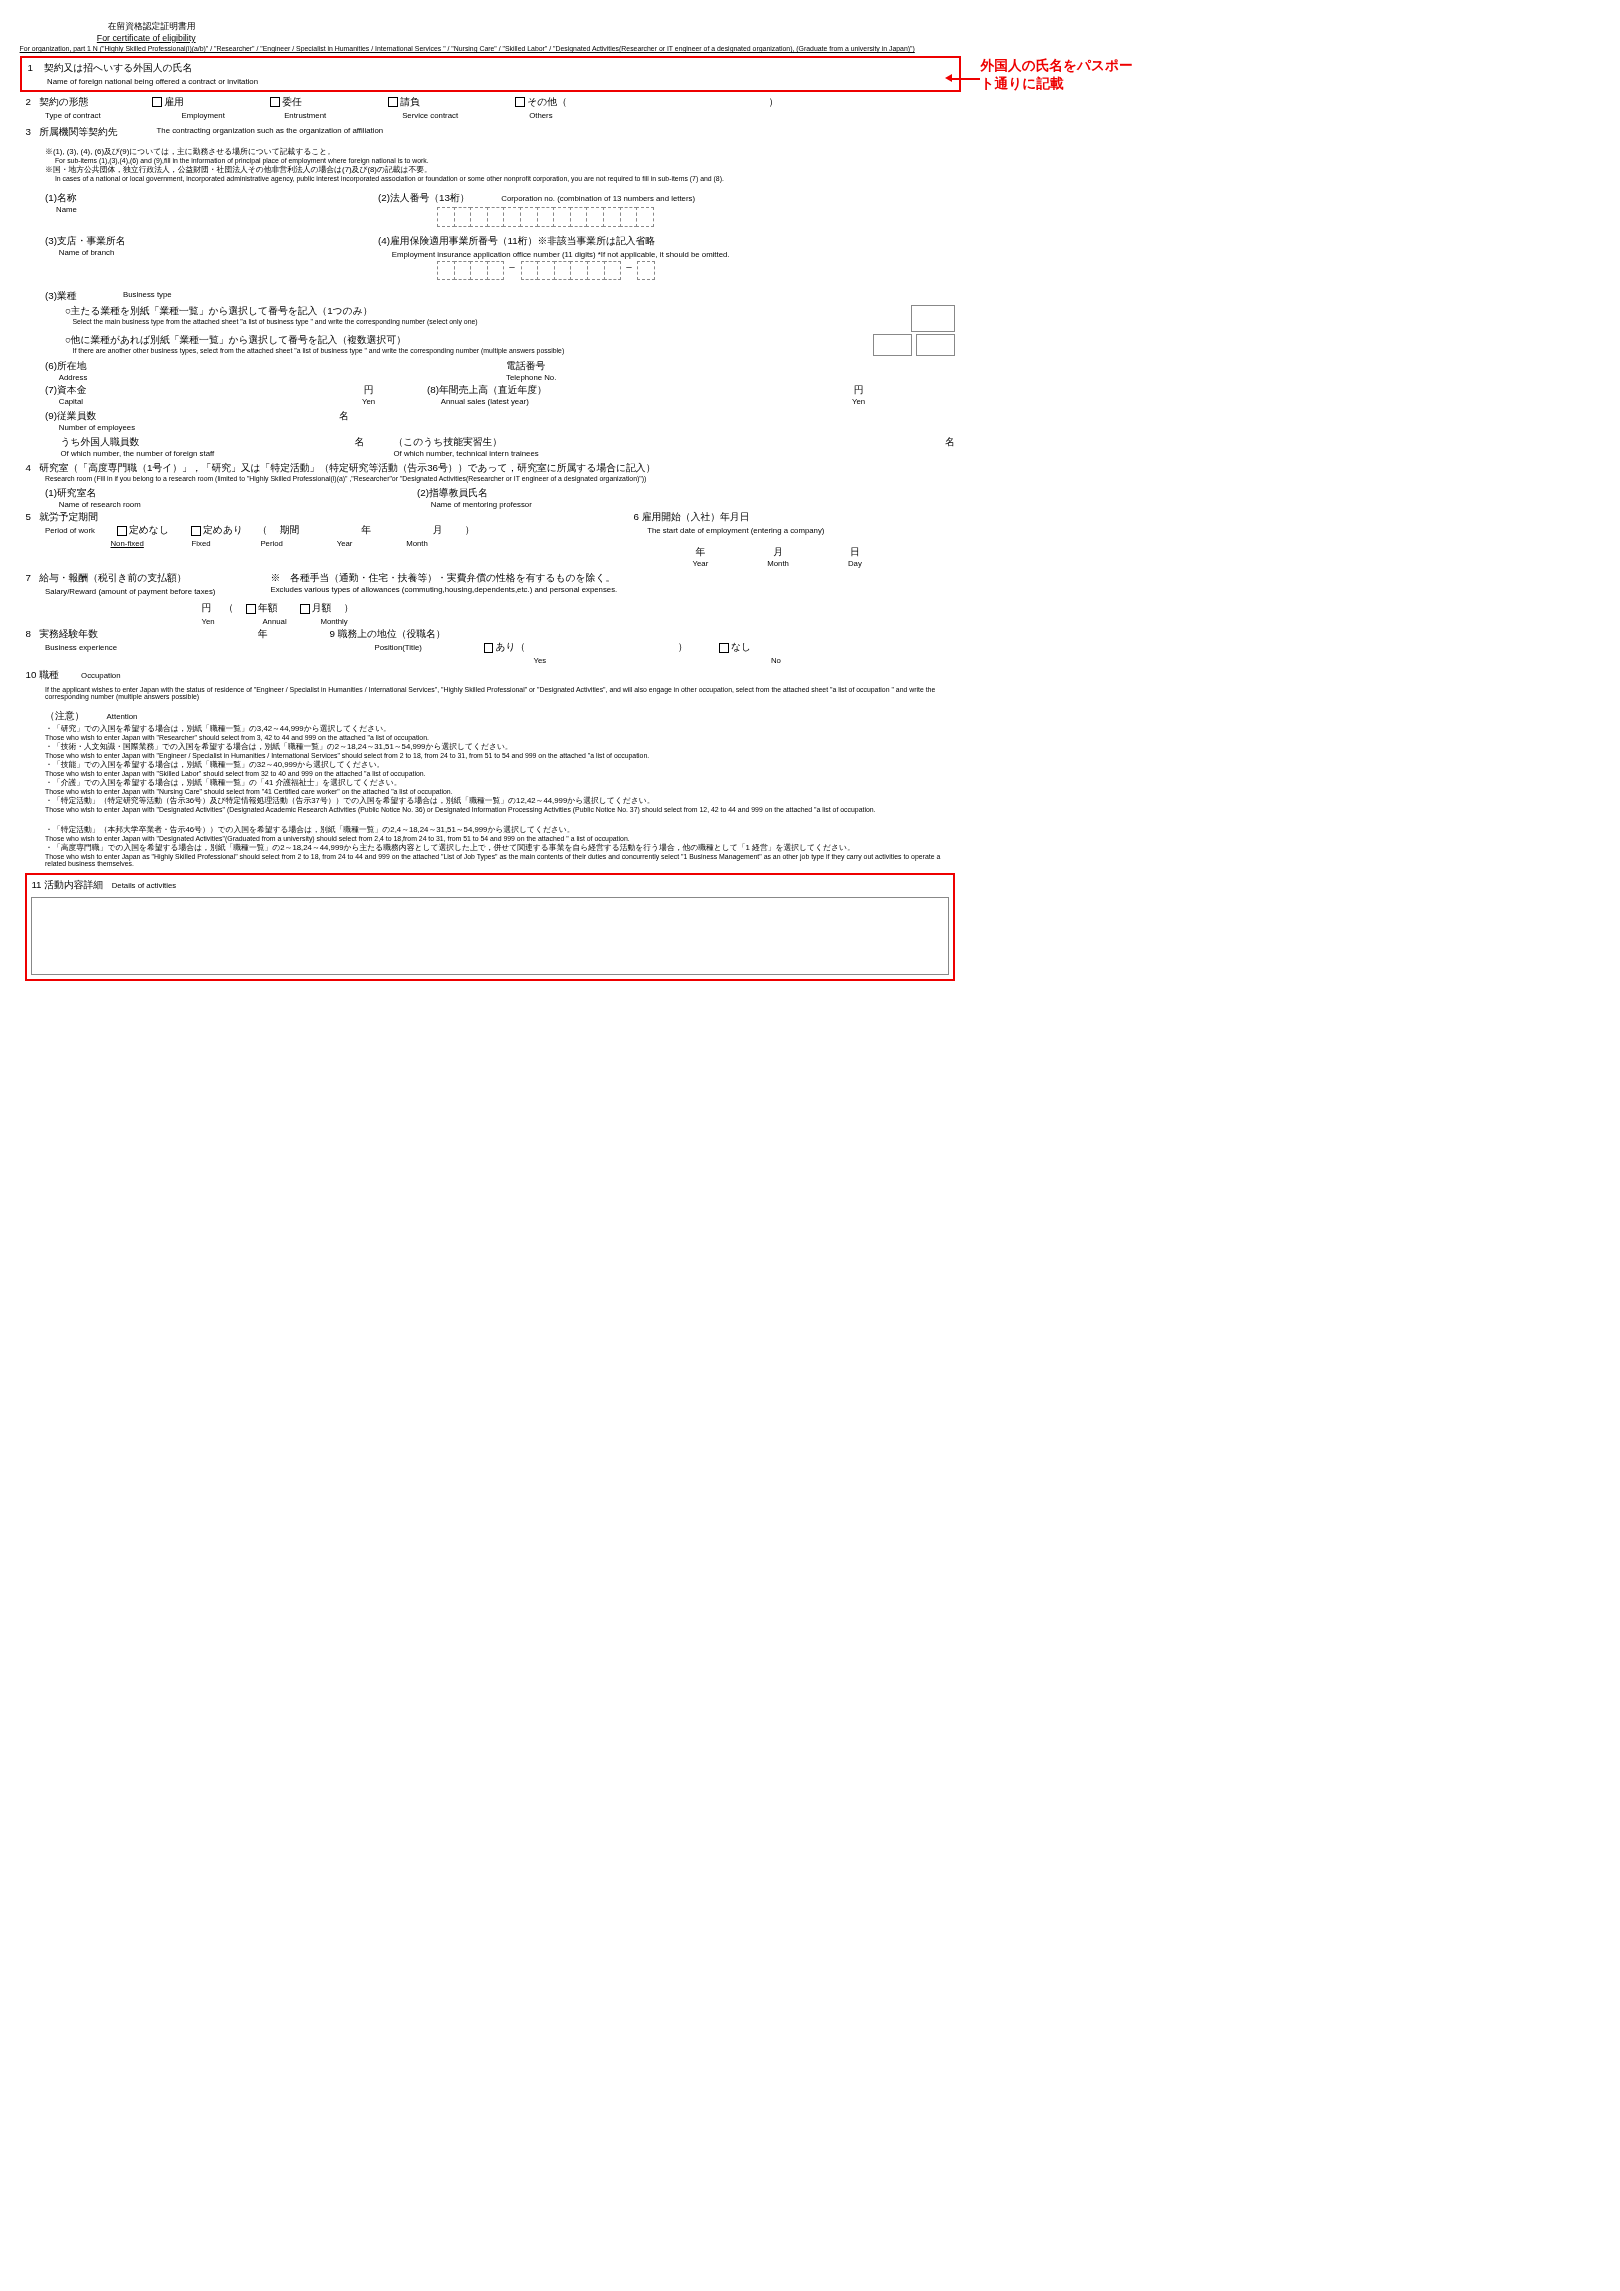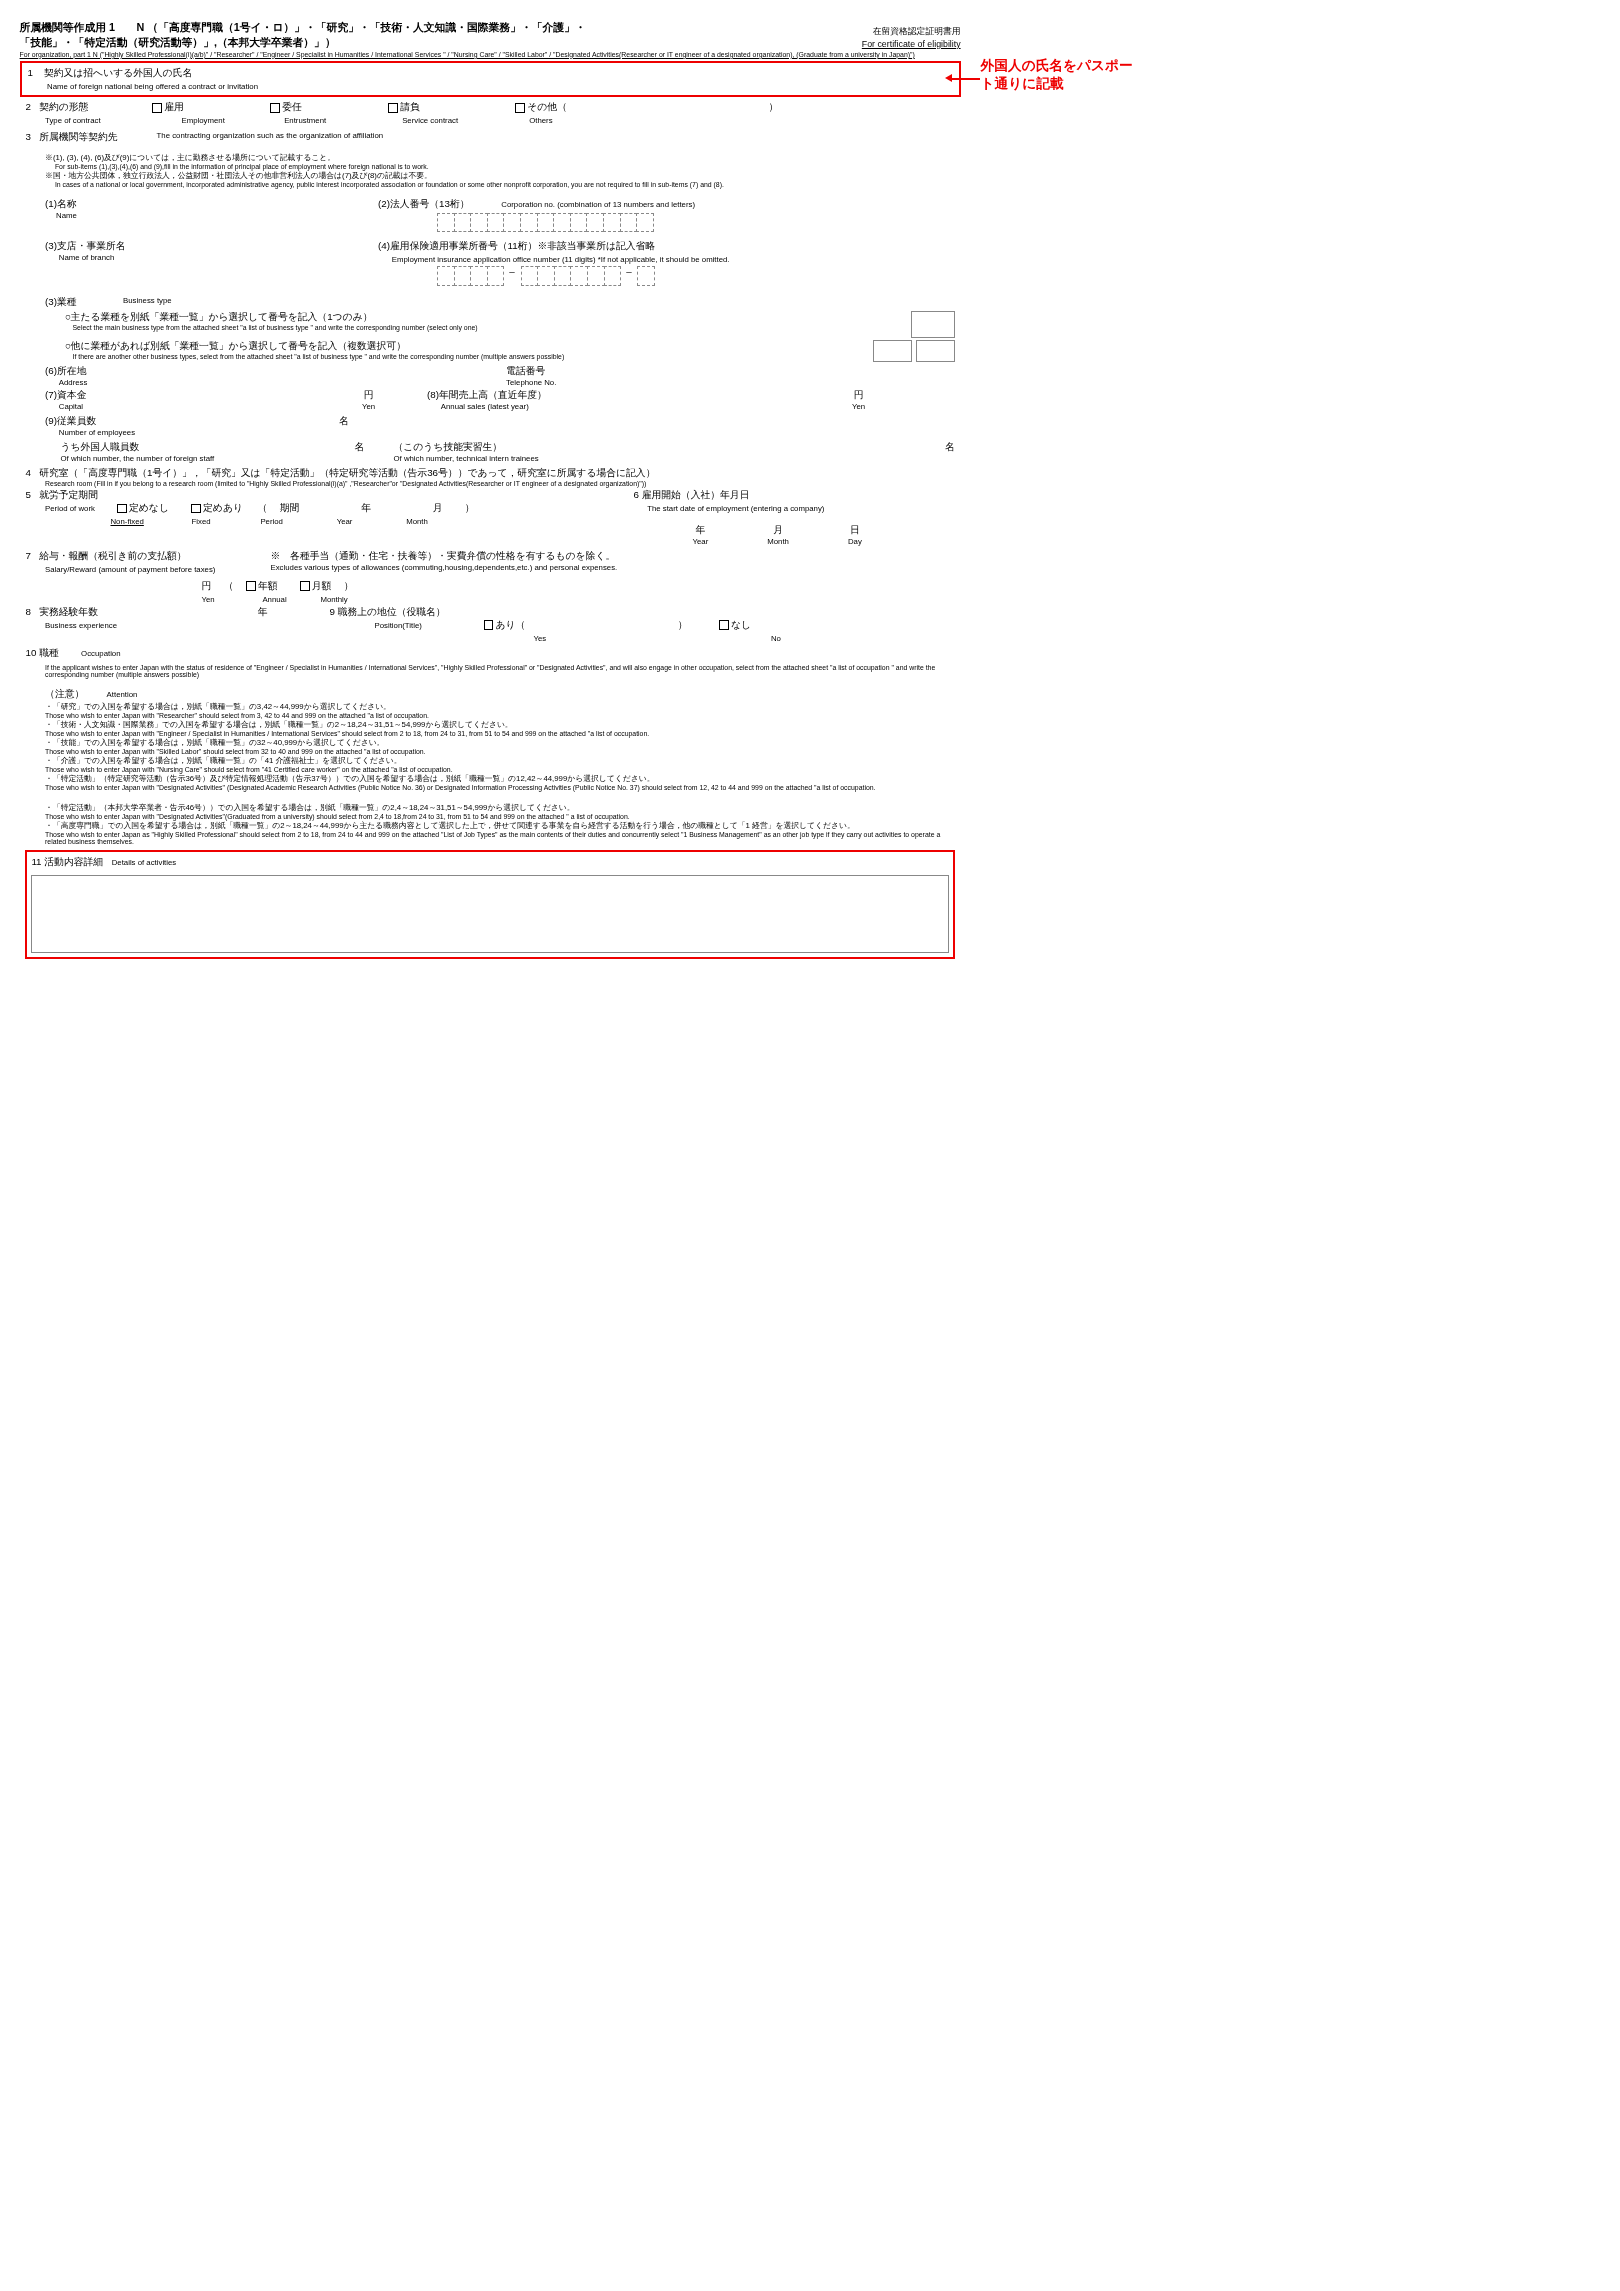--- a/index.html
+++ b/index.html
@@ -31,24 +31,20 @@
 </head>
 <body>
 
 <div class="page">
 
   <div class="red-callout" style="left:961px; top:57px; width:157px;">外国人の氏名をパスポート通りに記載</div>
   <div class="red-arrow-h" style="left:931px; top:78px; width:29px;"></div>
 
   <div class="header">
     <div class="header-top">
-      <div>
-        <div style="font-weight:bold;">所属機関等作成用 1　　N （「高度専門職（1号イ・ロ）」・「研究」・「技術・人文知識・国際業務」・「介護」・</div>
-        <div style="font-weight:bold;">「技能」・「特定活動（研究活動等）」,（本邦大学卒業者）」）</div>
-      </div>
       <div class="cert">
         <div>在留資格認定証明書用</div>
         <div class="cert-u">For certificate of eligibility</div>
       </div>
     </div>
     <div class="tiny" style="text-decoration:underline;">For organization, part 1  N  ("Highly Skilled Professional(i)(a/b)" / "Researcher" / "Engineer /  Specialist in Humanities  / International Services " / "Nursing Care" /  "Skilled Labor" / "Designated Activities(Researcher or IT engineer of a designated organization),  (Graduate from a university in Japan)")</div>
   </div>
 
   <div class="section" style="margin-top:2px;">
     <div class="red-box" style="padding:3.9px 5.9px;">
@@ -227,20 +223,30 @@
         <div class="small">Of which number, technical intern trainees</div>
       </div>
       <div style="flex:1;"></div>
       <div>名</div>
     </div>
   </div>
 
   <div class="section" style="padding:0 5.9px;">
     <div><span class="num">4</span><span>研究室（「高度専門職（1号イ）」，「研究」又は「特定活動」（特定研究等活動（告示36号））であって，研究室に所属する場合に記入）</span></div>
     <div class="tiny indent">Research room (Fill in if you belong to a research room (limited to "Highly Skilled Professional(i)(a)" ,"Researcher"or  "Designated Activities(Researcher or IT engineer of a designated organization)"))</div>
+    <div class="indent row" style="margin-top:5.9px;">
+      <div style="width:372px;">
+        <div>(1)研究室名</div>
+        <div class="small" style="margin-left:13.7px;">Name of research room</div>
+      </div>
+      <div>
+        <div>(2)指導教員氏名</div>
+        <div class="small" style="margin-left:13.7px;">Name of mentoring professor</div>
+      </div>
+    </div>
   </div>
 
   <div class="section row" style="padding:0 5.9px;">
     <div style="width:608px;">
       <span class="num">5</span><span>就労予定期間</span><br>
       <span class="small indent">Period of work</span>
       <span style="margin-left:19.6px;"><span class="box"></span><span>定めなし</span></span>
       <span style="margin-left:19.6px;"><span class="box"></span><span>定めあり</span></span>
       <span style="margin-left:11.8px;">（</span>
       <span style="margin-left:9.8px;">期間</span>

